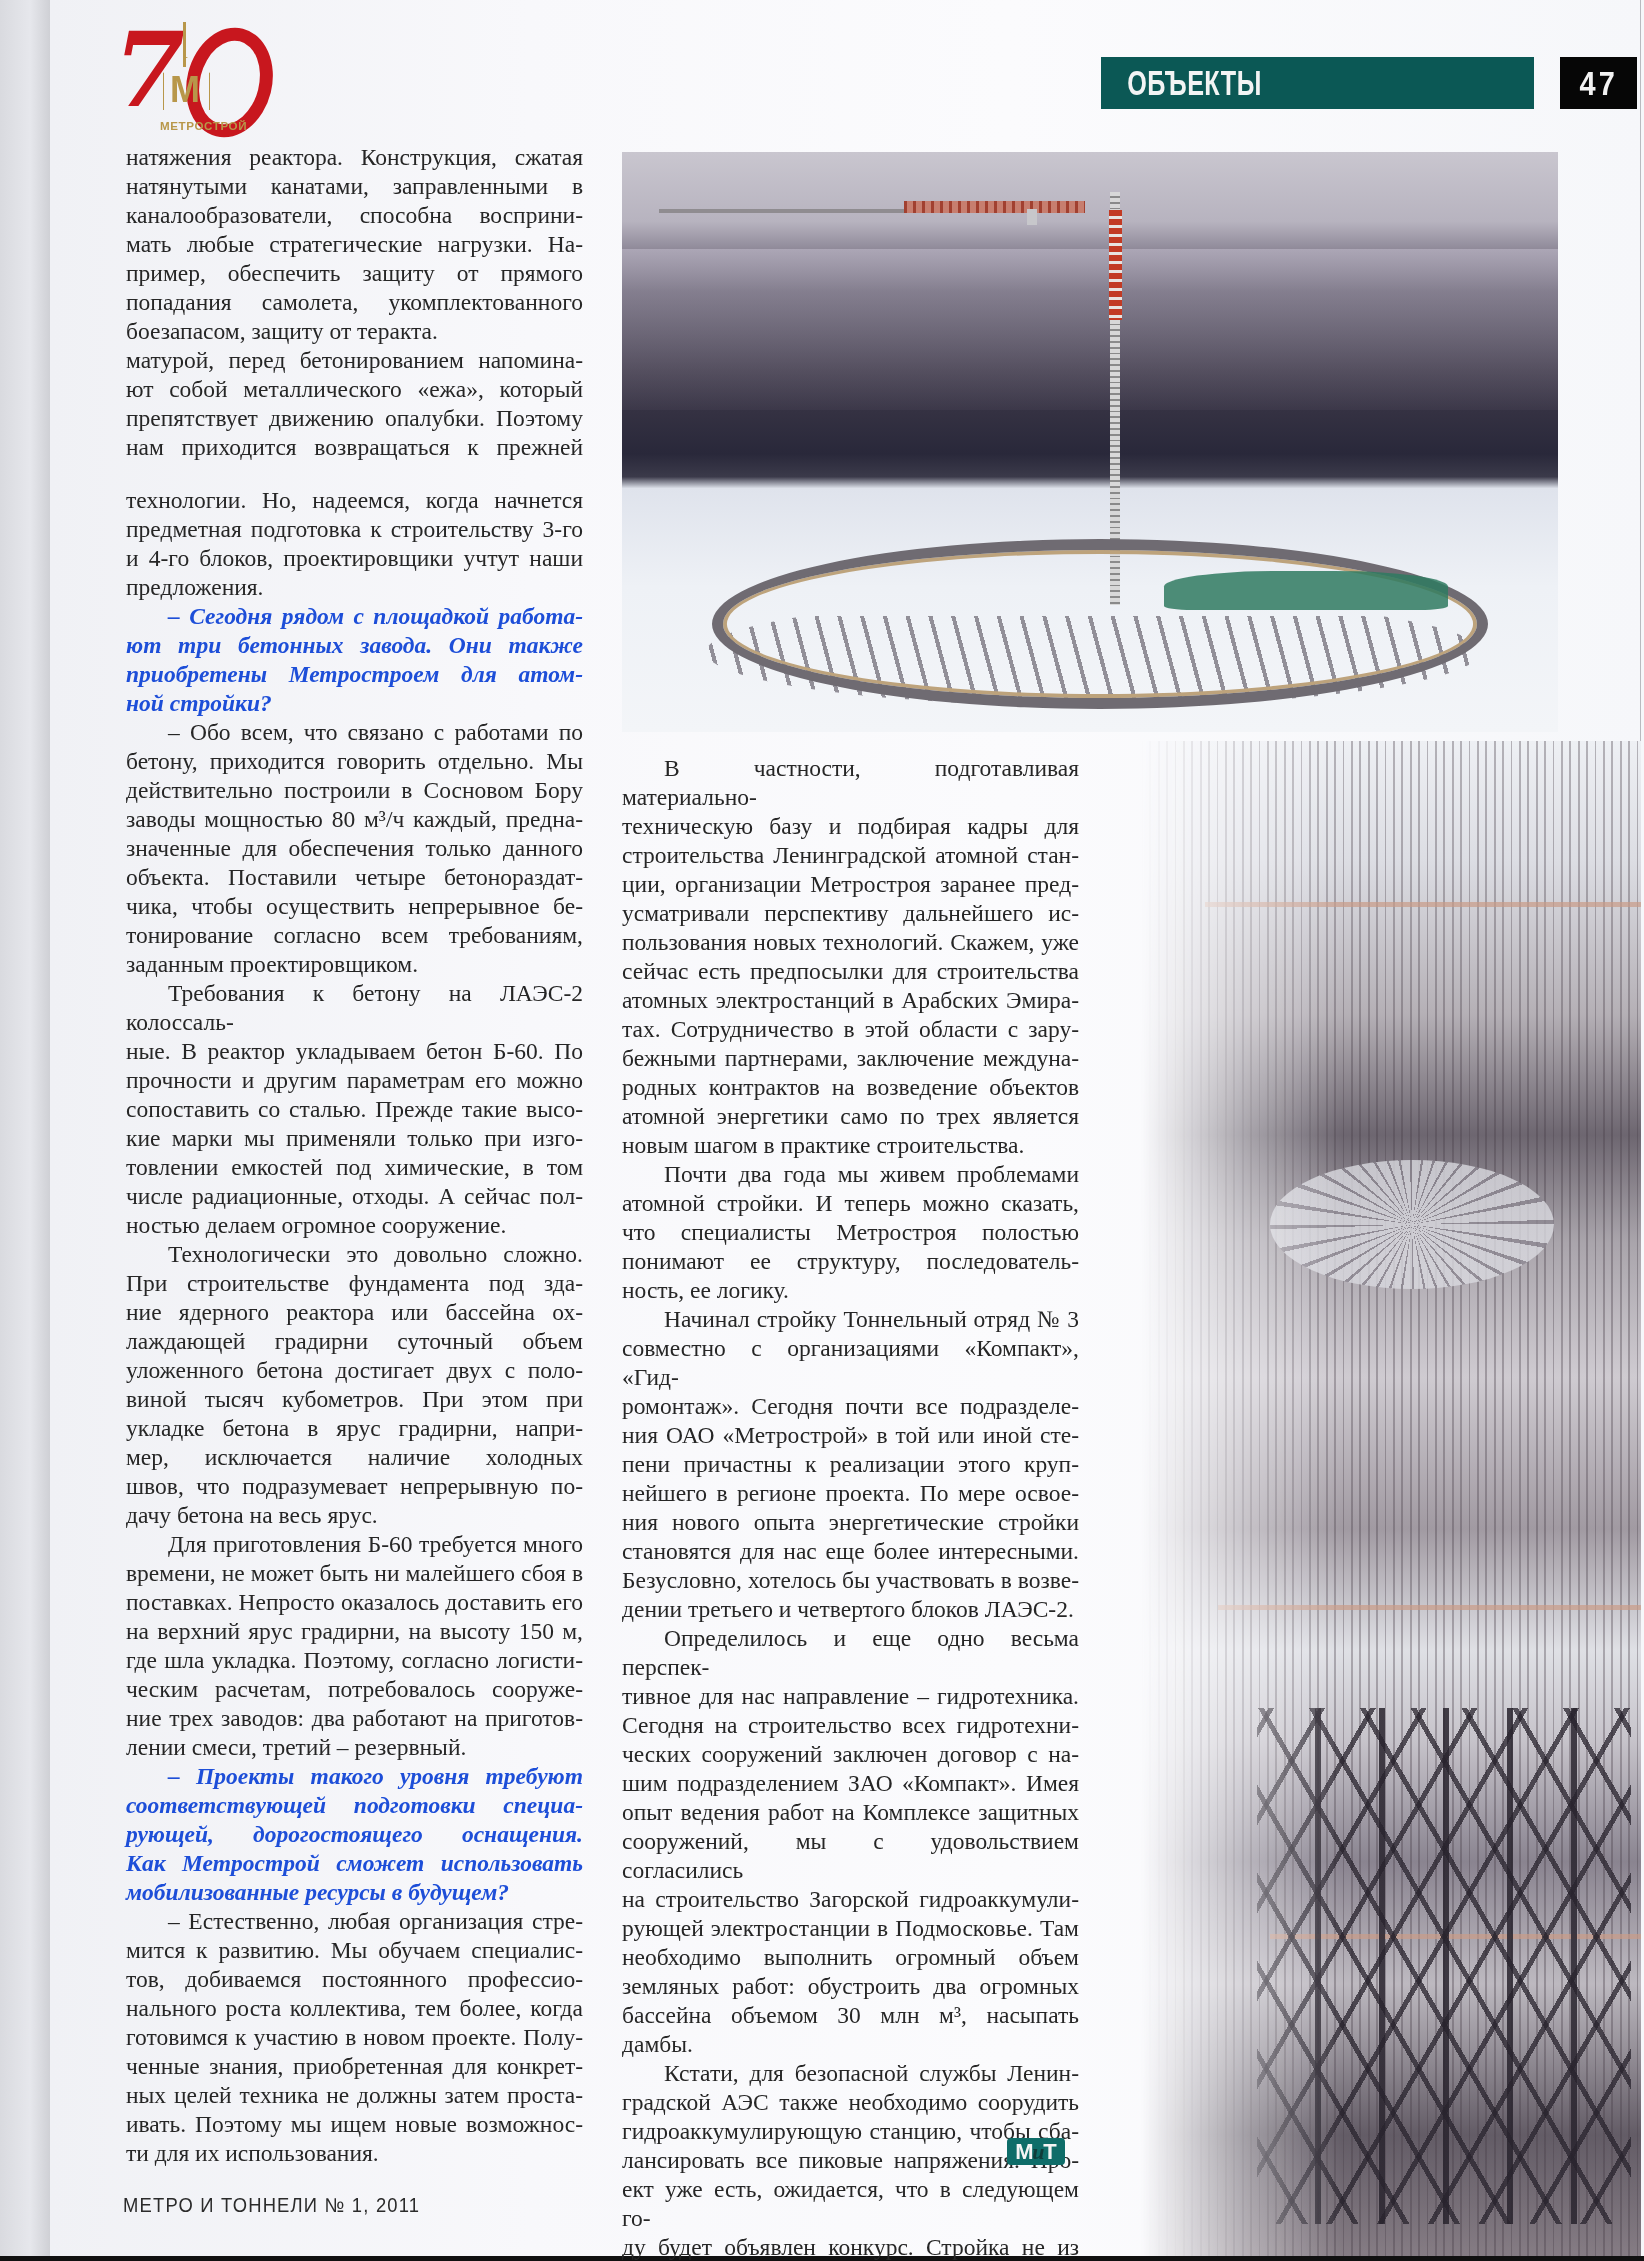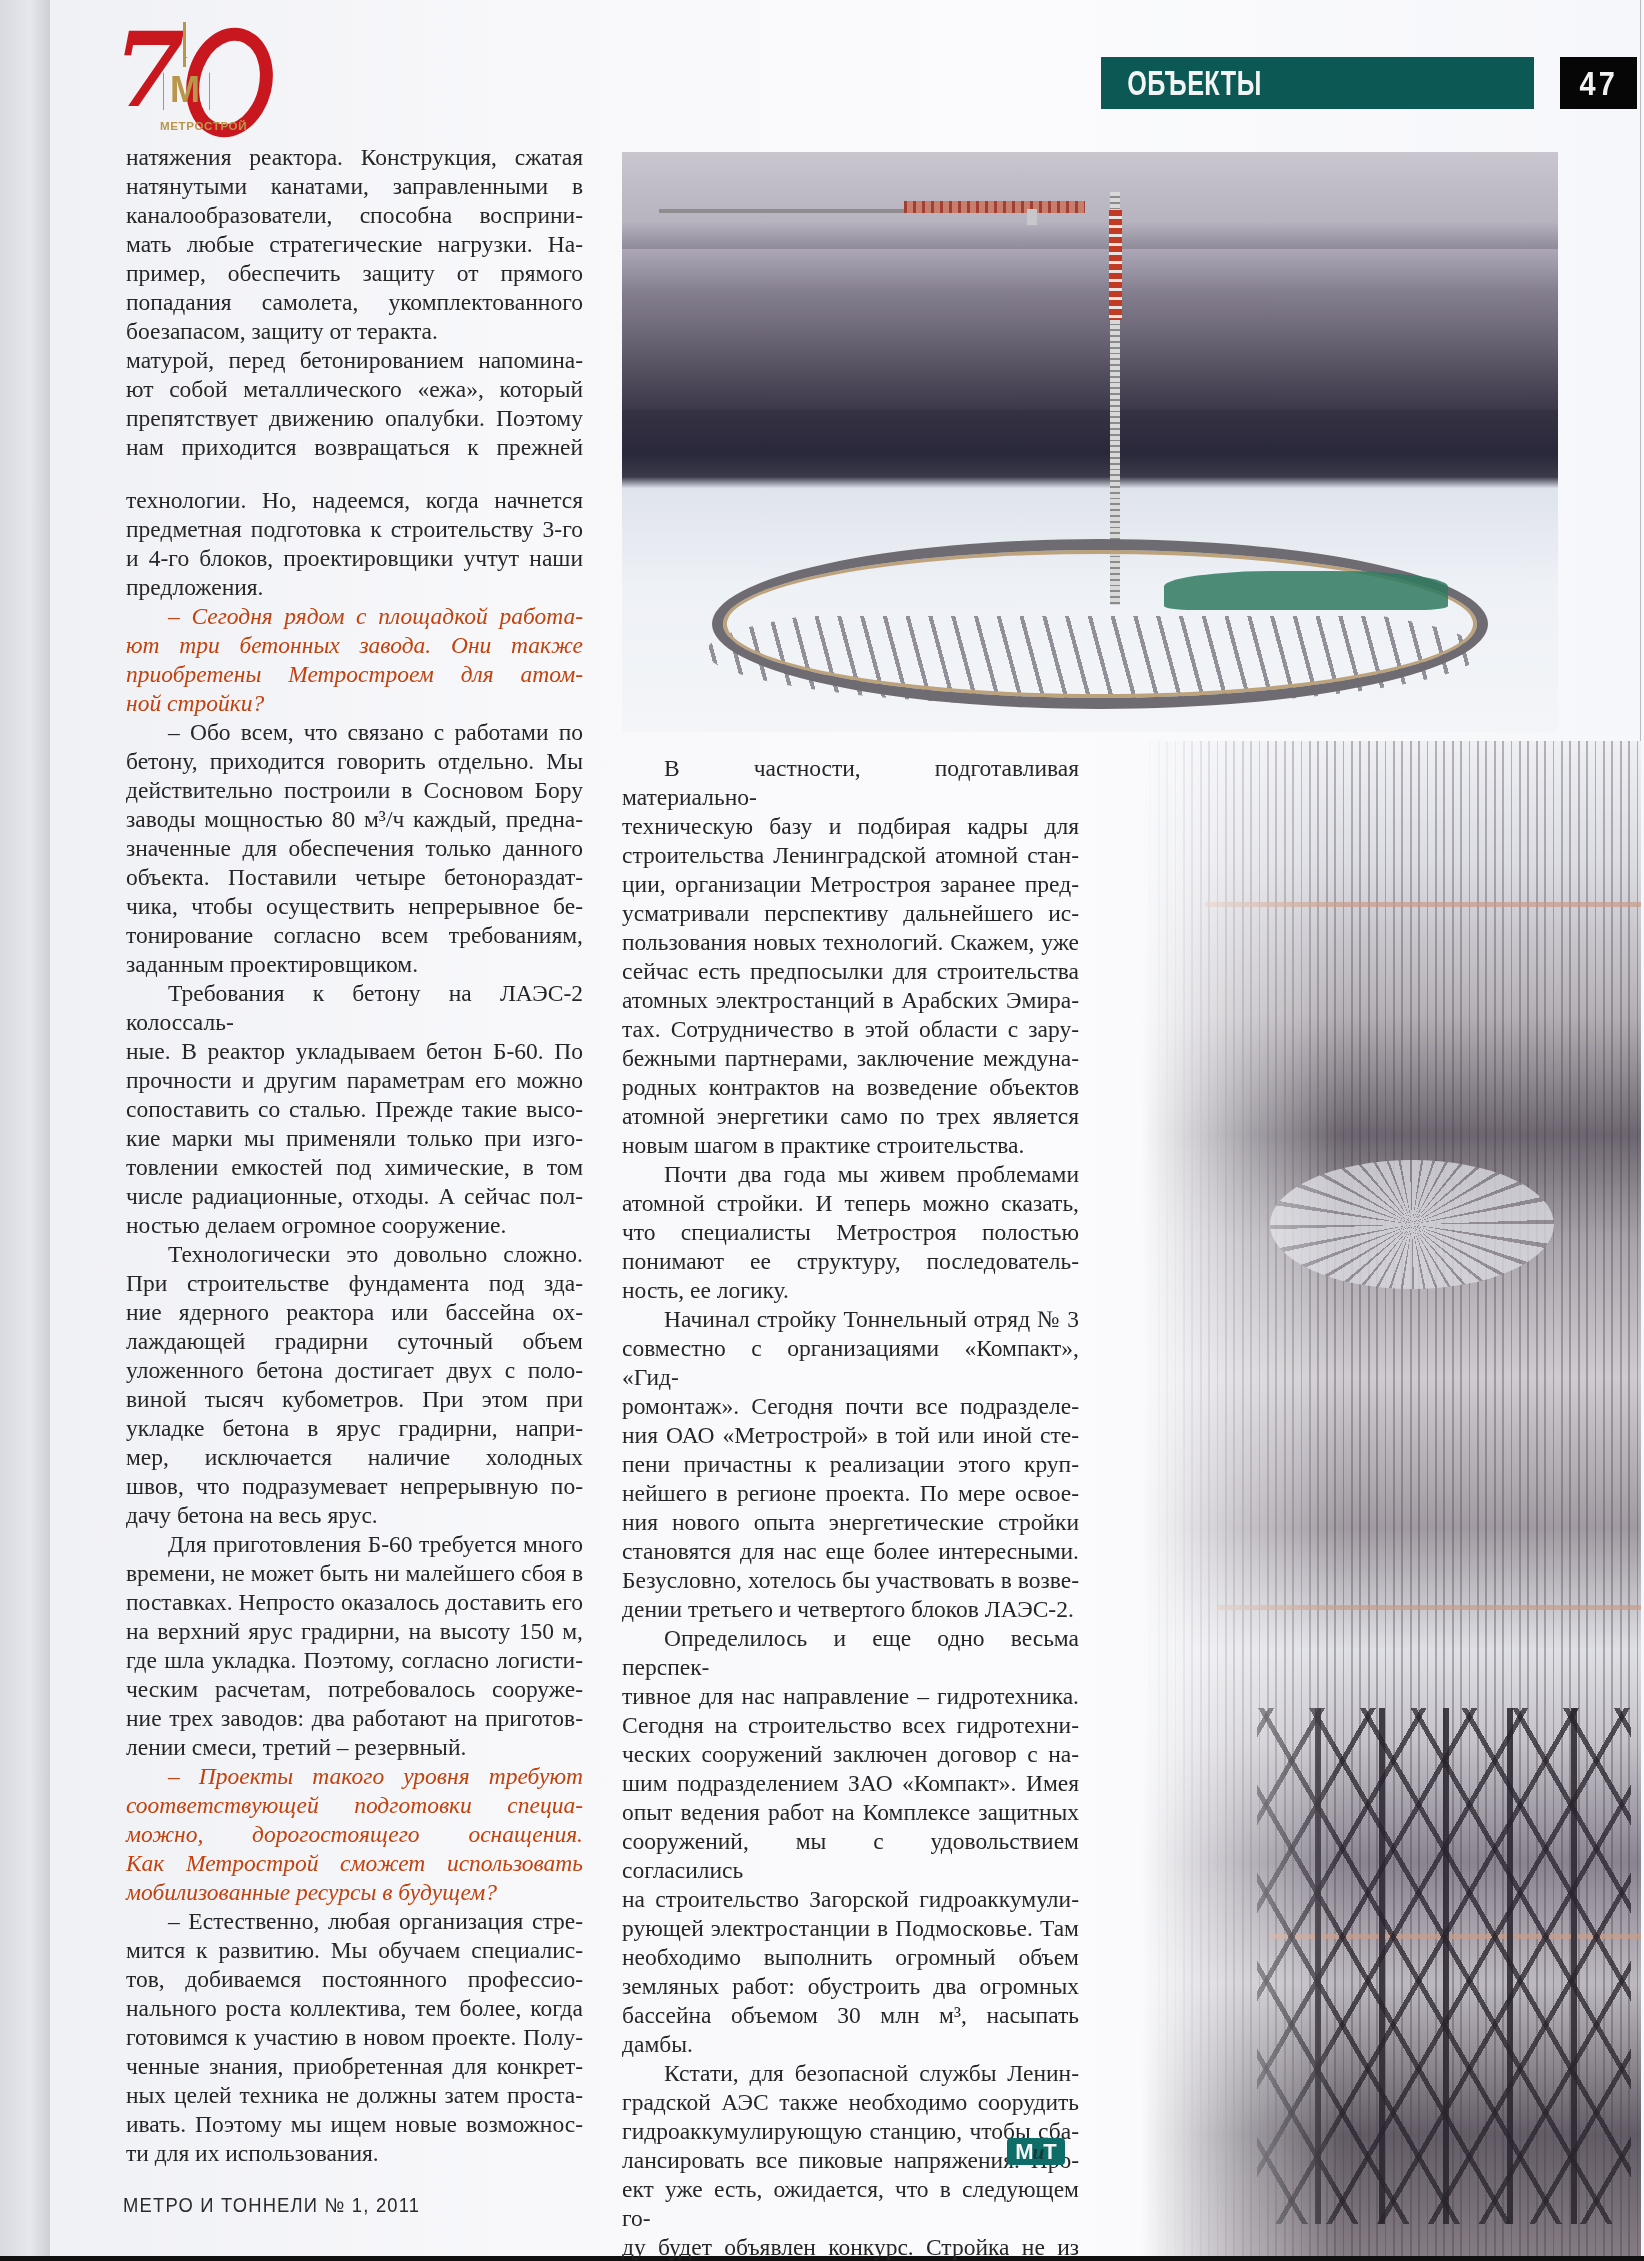--- a/index.html
+++ b/index.html
@@ -128,21 +128,21 @@
       repeating-linear-gradient(90deg, transparent 0 58px, rgba(40,35,45,0.85) 58px 64px);
   }
 
   
   .col {
     position: absolute; font-size: 23.5px; line-height: 29px; text-align: justify; hyphens: manual;
     color: #262626;
   }
   .col p { margin: 0; text-indent: 42px; }
   .col p.no-indent { text-indent: 0; }
-  .col p.q { font-style: italic; font-weight: normal; color: #c2410c; }
+  .col p.q { font-style: italic; font-weight: bold; color: #1d4ed8; }
   .col-left { left: 126px; top: 143px; width: 457px; }
   .col-mid { left: 622px; top: 754px; width: 457px; }
   .col p .line { display: block; text-align: justify; text-align-last: justify; }
   .col p .line.last { text-align-last: left; }
 
   .end-mark {
     position: absolute; left: 1007px; top: 2138px; width: 58px; height: 27px; background: #0f6d69;
     border-radius: 3.9px; display: flex; align-items: center; justify-content: center;
     font-family: "Liberation Sans", sans-serif; font-weight: bold; color: #f4f4f4; font-size: 22px; line-height: 1;
   }
@@ -262,21 +262,21 @@
       <span class="line" style="text-indent: 0px;">поставках. Непросто оказалось доставить его</span>
       <span class="line" style="text-indent: 0px;">на верхний ярус градирни, на высоту 150 м,</span>
       <span class="line" style="text-indent: 0px;">где шла укладка. Поэтому, согласно логисти-</span>
       <span class="line" style="text-indent: 0px;">ческим расчетам, потребовалось сооруже-</span>
       <span class="line" style="text-indent: 0px;">ние трех заводов: два работают на приготов-</span>
       <span class="line last" style="text-indent: 0px;">лении смеси, третий – резервный.</span>
     </p>
     <p class="q">
       <span class="line">– Проекты такого уровня требуют</span>
       <span class="line" style="text-indent: 0px;">соответствующей подготовки специа-</span>
-      <span class="line" style="text-indent: 0px;">можно, дорогостоящего оснащения.</span>
+      <span class="line" style="text-indent: 0px;">рующей, дорогостоящего оснащения.</span>
       <span class="line" style="text-indent: 0px;">Как Метрострой сможет использовать</span>
       <span class="line last" style="text-indent: 0px;">мобилизованные ресурсы в будущем?</span>
     </p>
     <p>
       <span class="line">– Естественно, любая организация стре-</span>
       <span class="line" style="text-indent: 0px;">мится к развитию. Мы обучаем специалис-</span>
       <span class="line" style="text-indent: 0px;">тов, добиваемся постоянного профессио-</span>
       <span class="line" style="text-indent: 0px;">нального роста коллектива, тем более, когда</span>
       <span class="line" style="text-indent: 0px;">готовимся к участию в новом проекте. Полу-</span>
       <span class="line" style="text-indent: 0px;">ченные знания, приобретенная для конкрет-</span>

